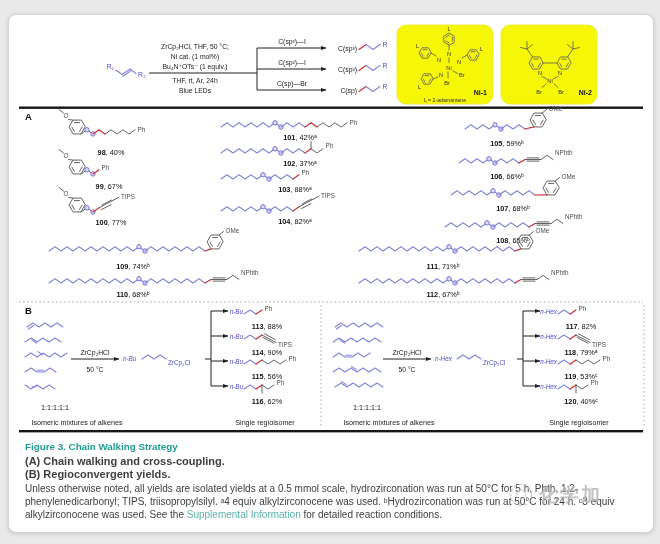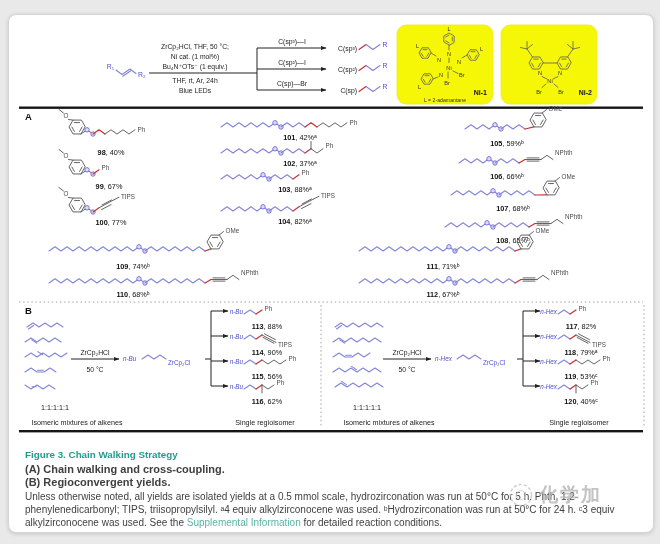--- a/index.html
+++ b/index.html
@@ -26,21 +26,21 @@
   .lab{font-size:7.3px;fill:#111;}
   .num{font-weight:bold;}
   .sup{font-size:5px;}
   .sec{font-size:9.5px;font-weight:bold;fill:#111;}
   .bcap{font-size:7.2px;fill:#222;}
   .cat{font-size:5.6px;fill:#333;}
   .catn{font-size:5.2px;fill:#333;}
   .catname{font-size:7px;font-weight:bold;fill:#111;}
   
   .caption{position:absolute;left:16px;right:14px;top:426px;}
-  .cap-title{font-size:9.8px;font-weight:bold;color:#1f9c90;margin:8px 0 3px 0;}
+  .cap-title{font-size:9.8px;font-weight:bold;color:#1f9c90;margin:0 0 3px 0;}
   .cap-line{font-size:11px;color:#3f3f3f;margin:0;line-height:13px;font-weight:bold;}
   .cap-notes{font-size:10px;color:#3f3f3f;margin:1px 0 0 0;line-height:13px;}
   .cap-link{color:#5ab4a8;text-decoration:none;cursor:pointer;}
   
   .wm{position:absolute;left:498px;top:466px;display:flex;align-items:center;opacity:.8;}
   .wm span{font-size:19px;font-weight:bold;color:#b5b5b5;letter-spacing:2px;margin-left:4px;}
 </style>
 </head>
 <body>
 

